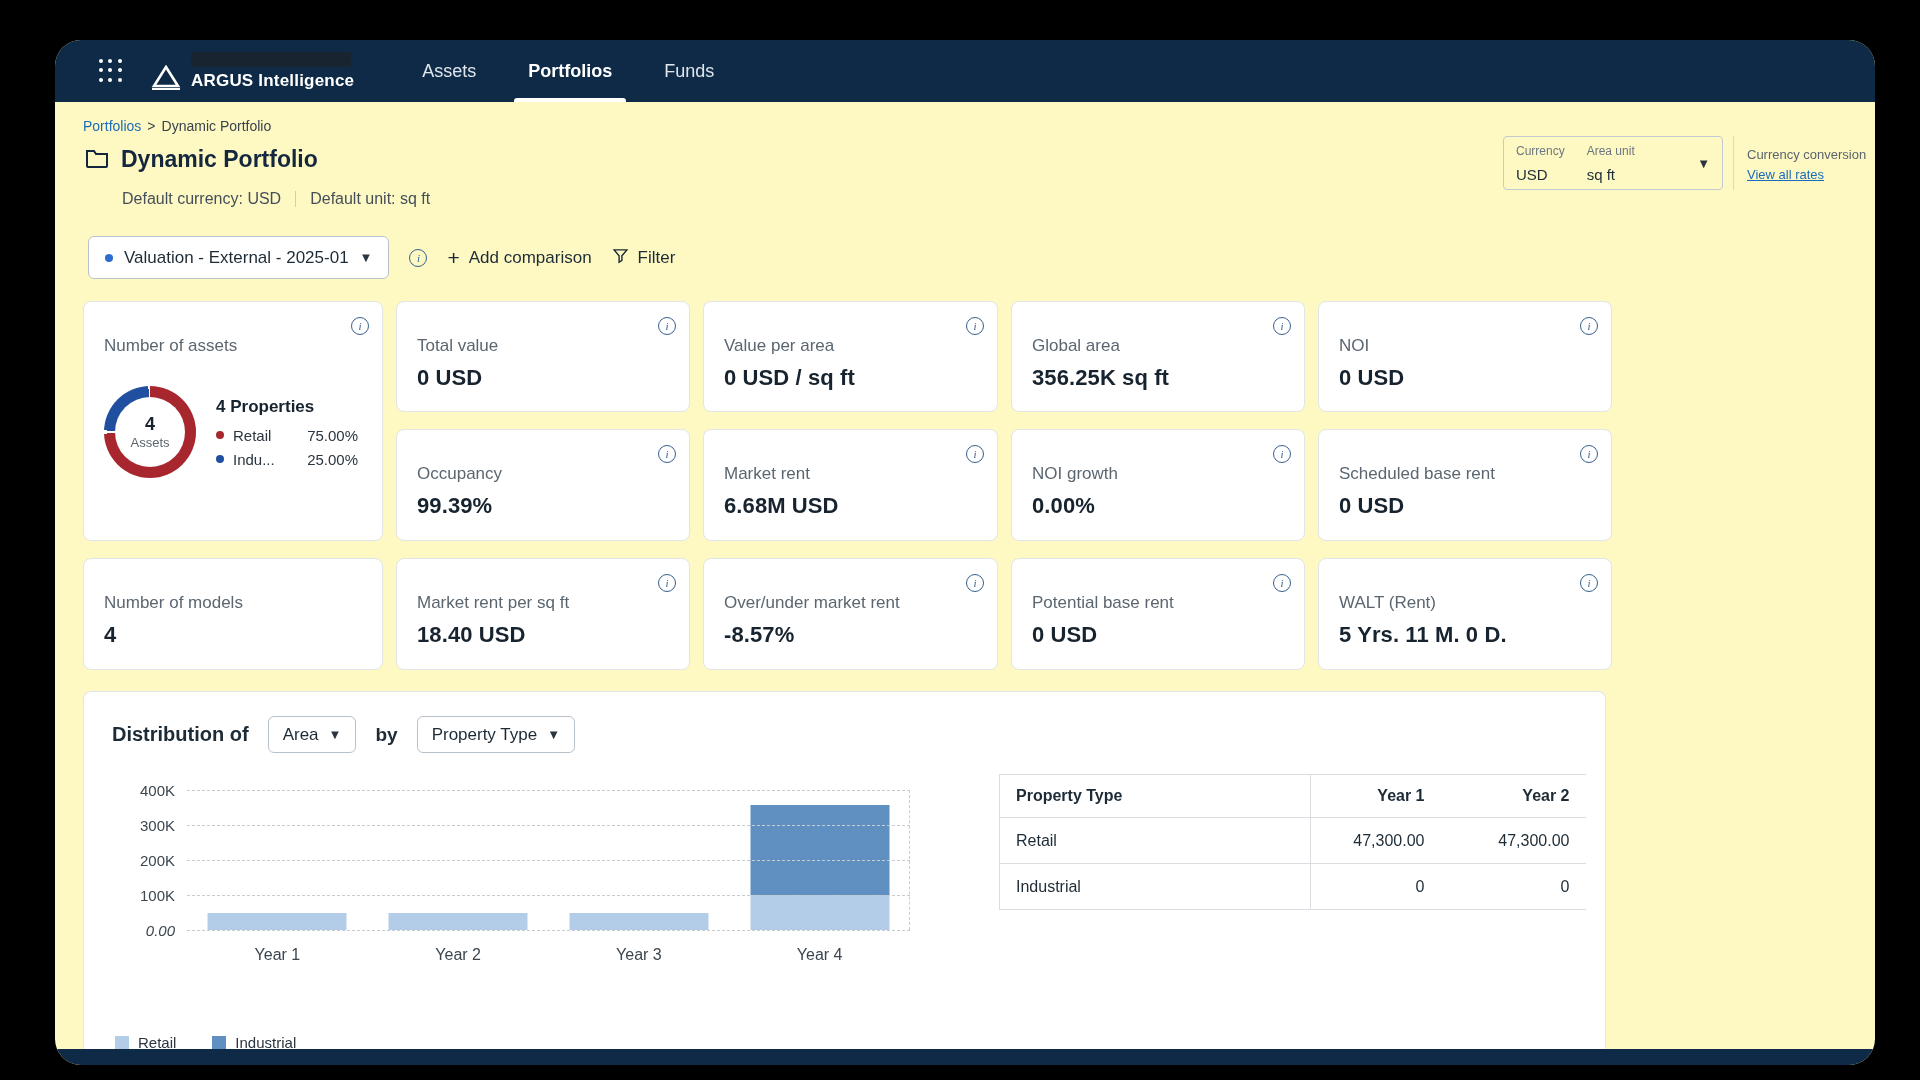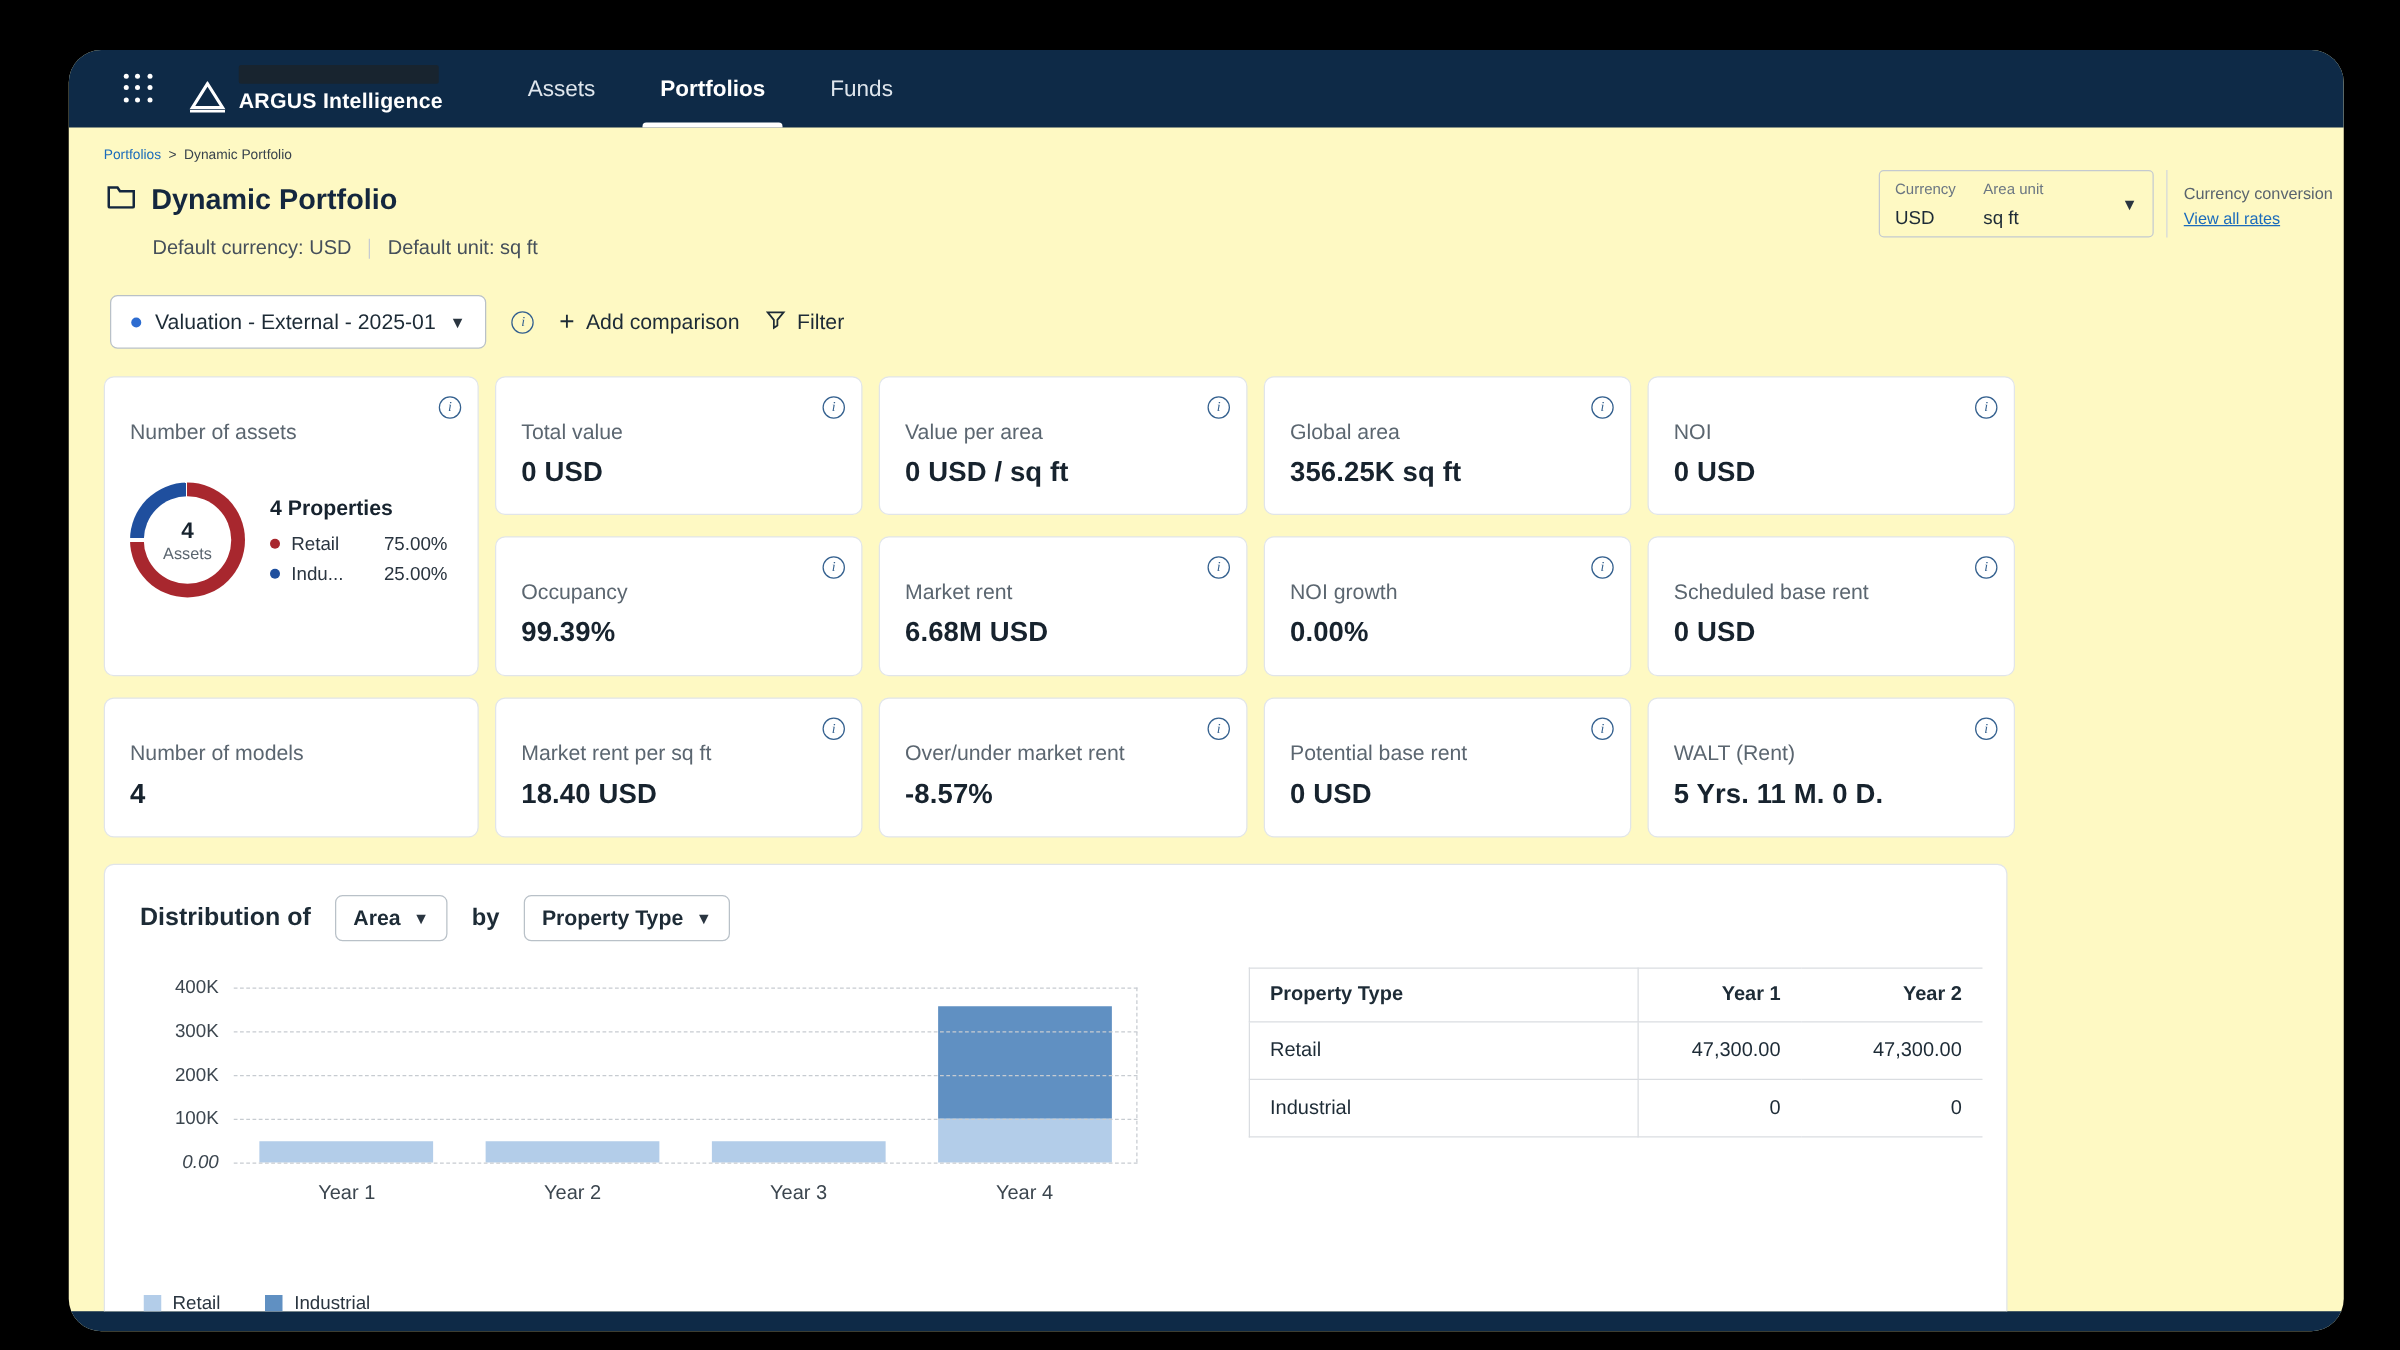--- a/index.html
+++ b/index.html
@@ -15,21 +15,21 @@
   .brand-col { display:flex; flex-direction:column; }
   .redacted { width:160px; height:15px; background:#18242f; border-radius:2px; margin-bottom:4px; }
   .brand-name { color:#fff; font-weight:bold; font-size:17px; letter-spacing:.2px; }
   .nav-tabs { display:flex; margin-left:42px; height:100%; }
   .nav-tab { position:relative; display:flex; align-items:center; padding:0 26px; color:#dfe6ed; font-size:18px; cursor:pointer; }
   .nav-tab.active { color:#fff; font-weight:bold; }
   .nav-tab.active::after { content:""; position:absolute; left:12px; right:12px; bottom:0; height:4px; background:#fff; border-radius:3px 3px 0 0; }
 
   
   .page-head { height:124px; position:relative; flex:0 0 auto; }
-  .breadcrumb { position:absolute; left:28px; top:16px; font-size:11px; color:#39434d; }
+  .breadcrumb { position:absolute; left:28px; top:16px; font-size:14px; color:#39434d; }
   .bc-link { color:#1a6bbb; cursor:pointer; }
   .bc-sep { margin:0 6px; color:#39434d; }
   .title-row { position:absolute; left:30px; top:44px; display:flex; align-items:center; gap:12px; }
   .page-title { font-size:23px; font-weight:bold; color:#14273e; }
   .subtitle { position:absolute; left:67px; top:88px; font-size:16px; color:#454f5a; display:flex; align-items:center; gap:14px; }
   .sub-div { width:1px; height:16px; background:#c6ccd2; }
   .unit-box { position:absolute; left:1448px; top:34px; width:220px; height:54px; border:1px solid #c4cad0; border-radius:4px; display:flex; align-items:center; padding:0 12px; gap:22px; cursor:pointer; }
   .ub-group { display:flex; flex-direction:column; gap:8px; }
   .ub-label { font-size:12px; color:#6b7682; }
   .ub-value { font-size:15px; color:#1d2b36; }
@@ -72,21 +72,21 @@
   .assets-legend { flex:1; }
   .al-title { font-size:17px; font-weight:bold; color:#17232e; margin-bottom:10px; }
   .al-row { display:flex; align-items:center; gap:9px; font-size:15px; color:#2a3540; margin-top:7px; }
   .al-dot { width:8px; height:8px; border-radius:50%; flex:0 0 auto; }
   .al-val { margin-left:auto; padding-right:4px; }
 
   
   .dist-card { position:absolute; left:28px; top:465px; width:1523px; height:392px; border:1px solid #e1e5e9; border-radius:8px; background:#fff; }
   .dist-title-row { position:absolute; left:28px; top:24px; display:flex; align-items:center; gap:19px; }
   .dist-title { font-size:20px; font-weight:bold; color:#1d2b36; }
-  .mini-select { height:37px; border:1px solid #b9c1c8; border-radius:6px; display:flex; align-items:center; gap:10px; padding:0 14px; font-size:17px; color:#1d2b36; cursor:pointer; background:#fff;font-weight:bold; }
+  .mini-select { height:37px; border:1px solid #b9c1c8; border-radius:6px; display:flex; align-items:center; gap:10px; padding:0 14px; font-size:17px; color:#1d2b36; cursor:pointer; background:#fff; }
   .by-label { font-size:19px; font-weight:bold; color:#1d2b36; }
 
   .chart-plot { position:absolute; left:103px; top:98px; width:723px; height:140px; }
   .gridline { position:absolute; left:0; right:0; border-top:1px dashed #c7ccd1; }
   .chart-vline { position:absolute; right:0; top:0; bottom:0; border-left:1px dashed #c7ccd1; }
   .ytick { position:absolute; right:calc(100% + 12px); transform:translateY(-50%); font-size:15px; color:#3c464f; white-space:nowrap; }
   .bars { position:absolute; left:0; right:0; top:0; bottom:0; display:flex; }
   .bar-slot { flex:1; position:relative; }
   .bar-stack { position:absolute; left:50%; transform:translateX(-50%); bottom:0; top:0; width:139px; display:flex; flex-direction:column-reverse; }
   .bar-label { position:absolute; top:calc(100% + 16px); width:100%; text-align:center; font-size:16px; color:#3c464f; }

